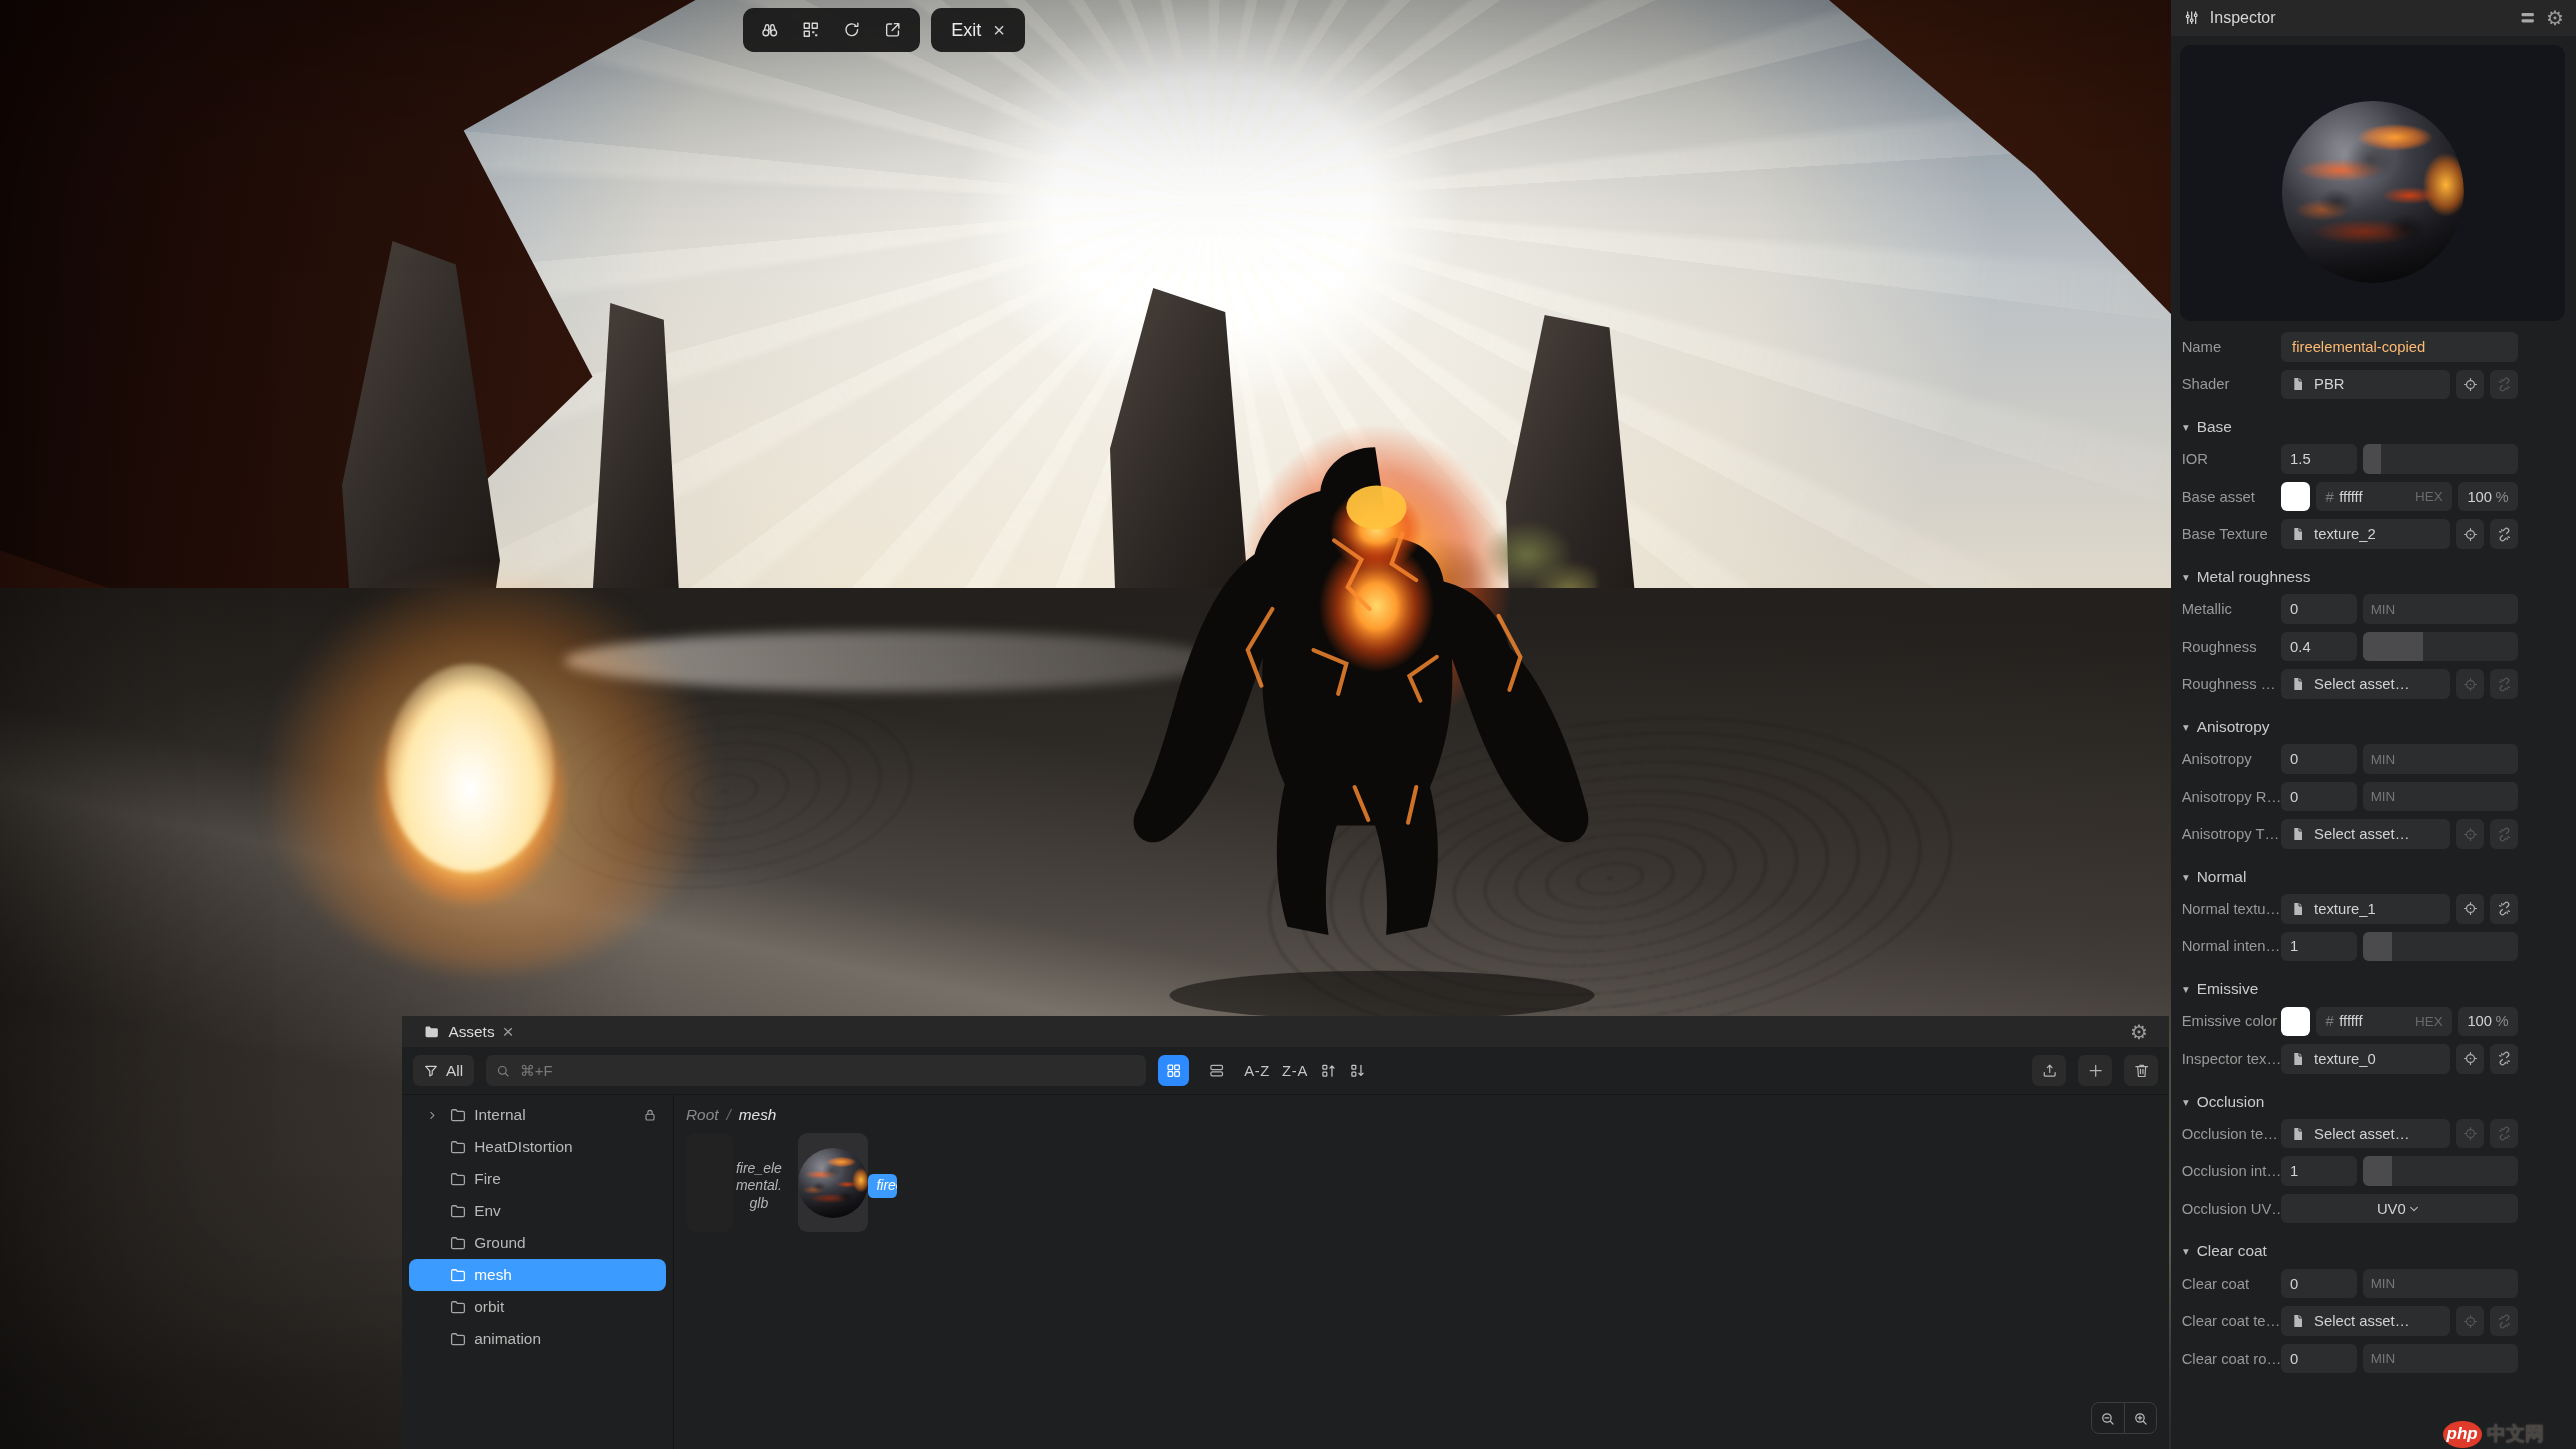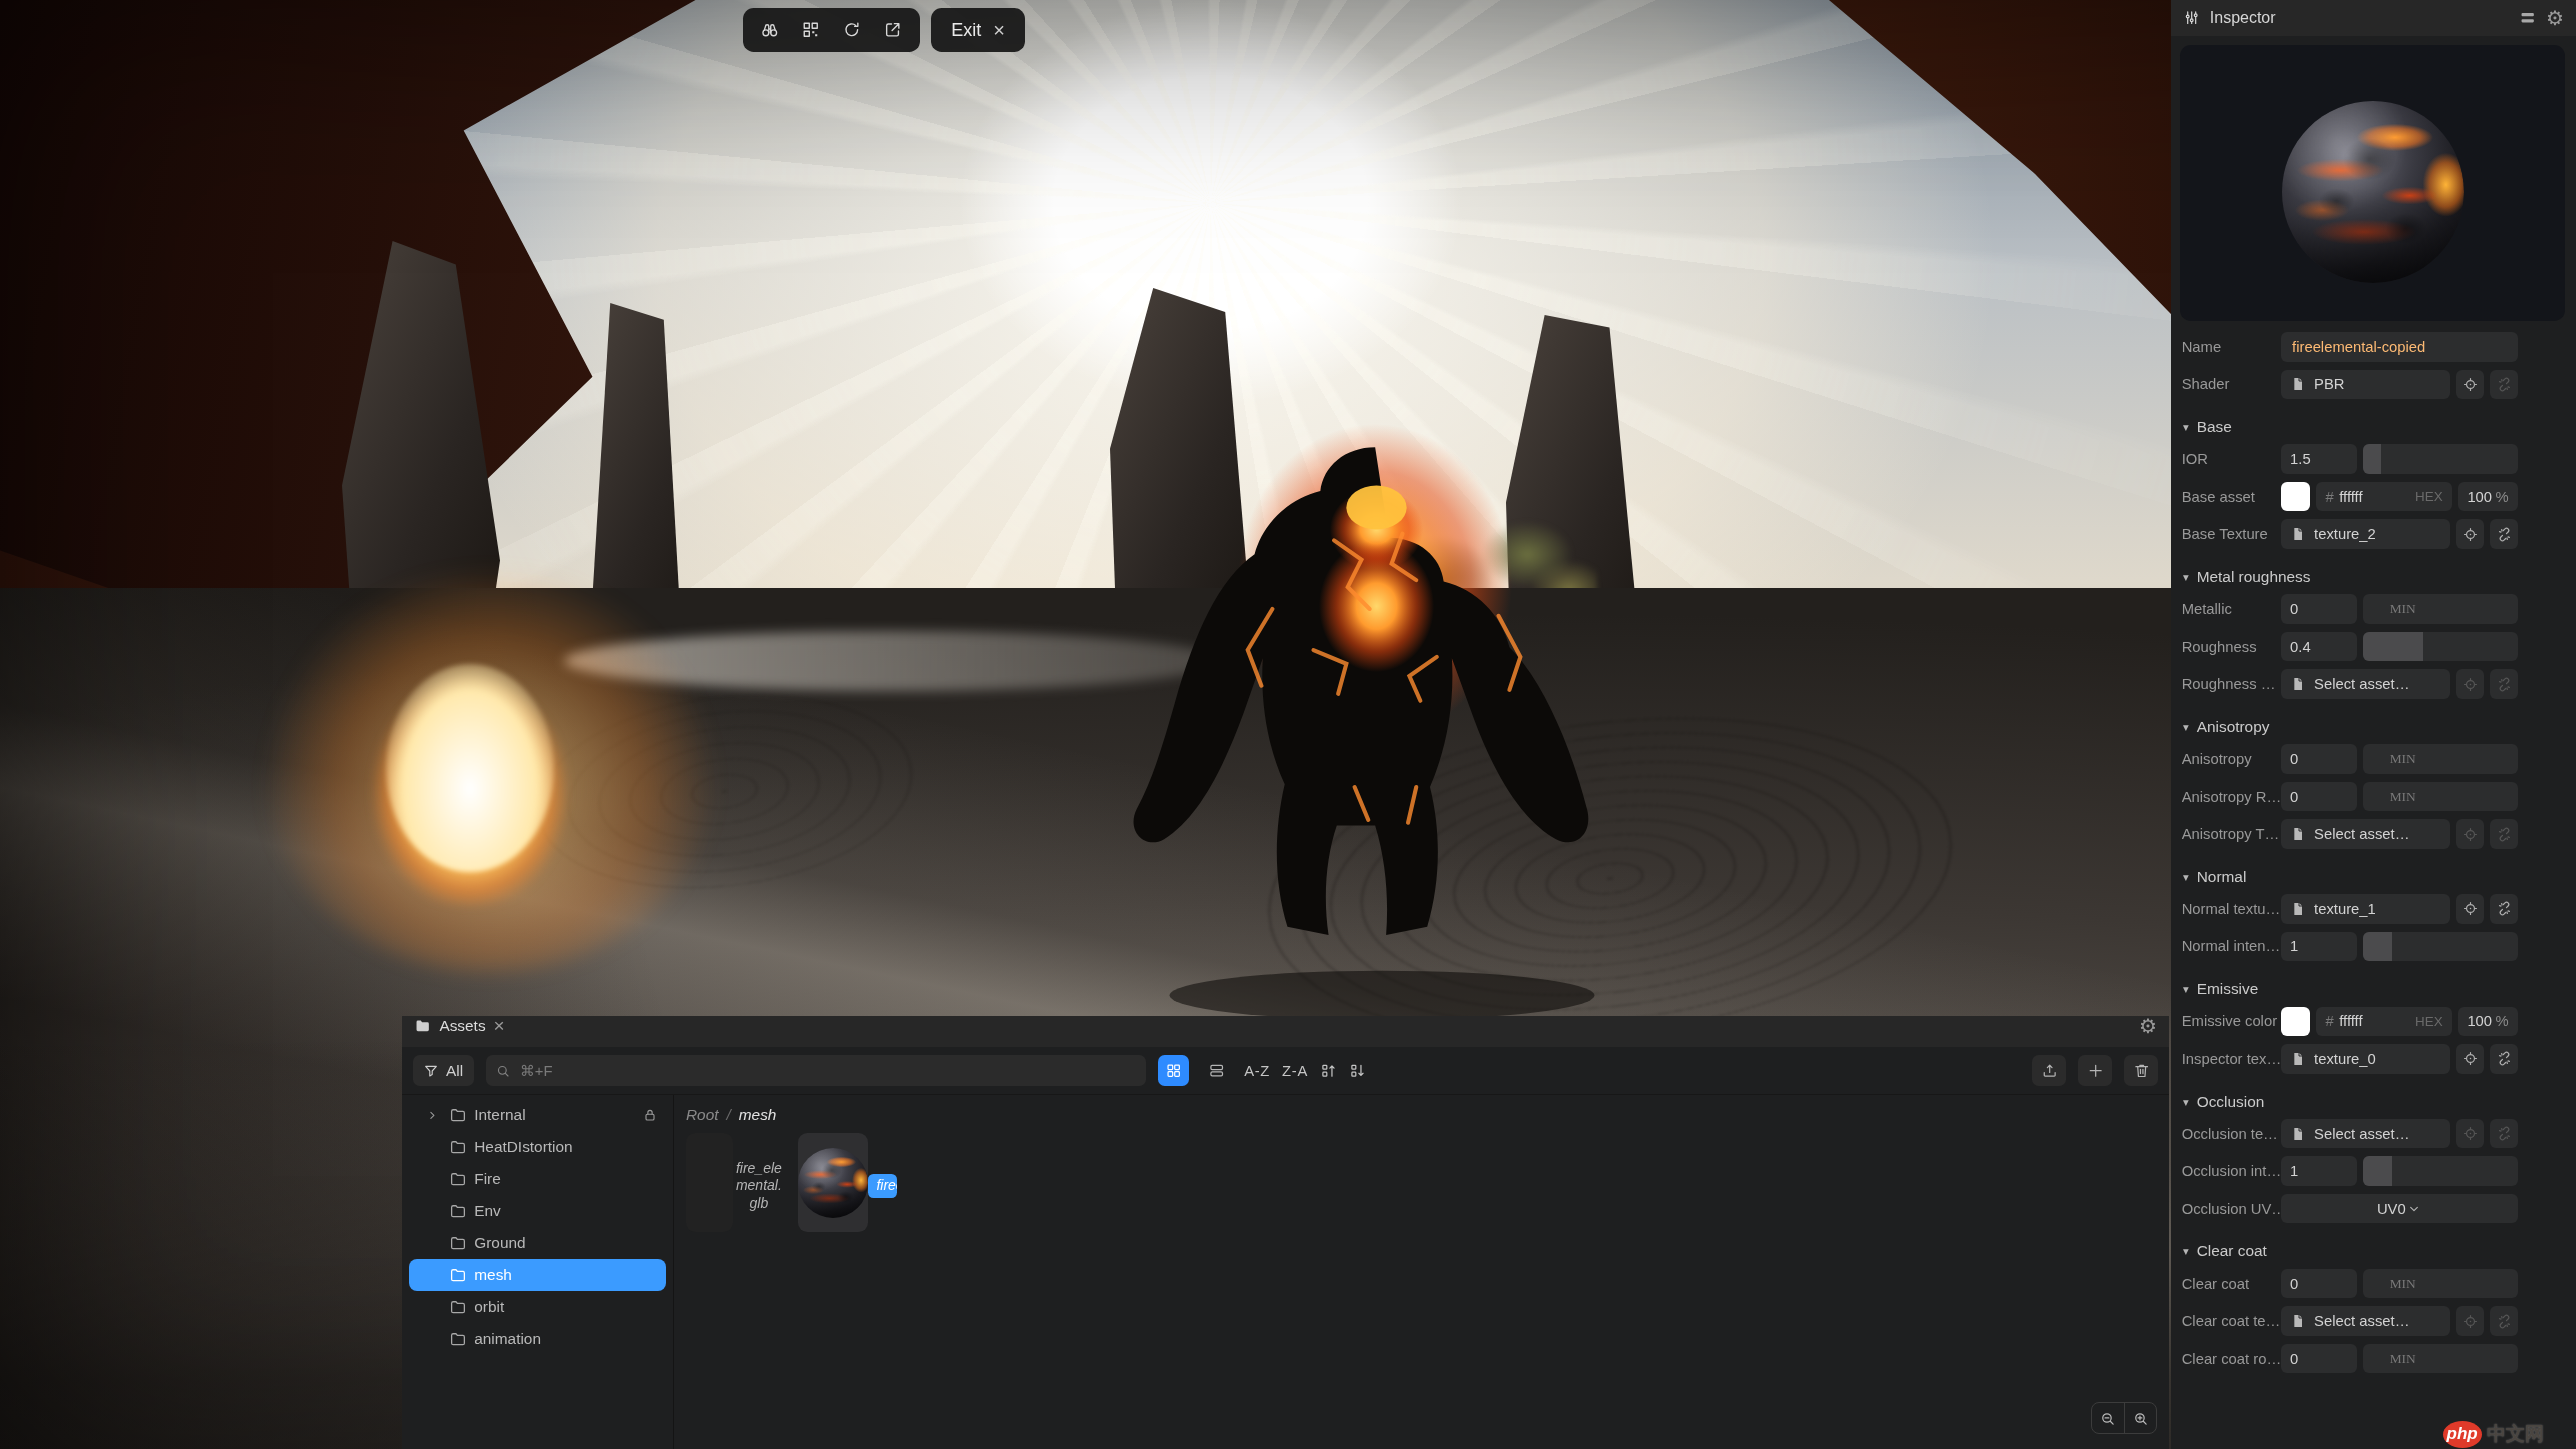--- a/index.html
+++ b/index.html
@@ -97,21 +97,21 @@
   .creature{left:1100px;top:376px;width:564px;height:644px;}
   .vig{inset:0;box-shadow:inset 0 0 228px rgba(0,0,0,.55);}
   .vp-toolbar{left:743px;top:8px;width:177px;height:44px;background:rgba(22,22,22,.93);border-radius:10.7px;
     display:flex;align-items:center;justify-content:space-between;padding:0 17.4px;box-sizing:border-box;color:#d8d8d8;}
   .vp-toolbar .ic{width:19.5px;height:19.5px;}
   .exitpill{left:931px;top:8px;width:94px;height:44px;background:rgba(22,22,22,.93);border-radius:10.7px;
     display:flex;align-items:center;justify-content:center;gap:12px;font-size:18px;color:#e9e9e9;}
   .exitx{font-size:20px;color:#cfcfcf;line-height:1;}
   
   #assets{left:402px;top:1016px;width:1767px;height:433px;}
-  .a-tabrow{height:31px;background:#272727;display:flex;align-items:flex-start;padding:0 12px;gap:8px;}
+  .a-tabrow{height:31px;background:#272727;display:flex;align-items:center;padding:0 21px;gap:8px;}
   .a-tab{display:flex;align-items:center;gap:8px;font-size:15.4px;color:#dcdcdc;}
   .a-tab .ic{width:17.4px;height:17.4px;color:#cfcfcf;}
   .tabx{color:#9a9a9a;font-size:19px;line-height:1;}
   .a-toolbar{height:47px;display:flex;align-items:center;gap:12px;padding:0 10.7px;border-bottom:1.3px solid #171717;}
   .filterpill{height:31px;background:#2b2b2b;border-radius:6.7px;display:flex;align-items:center;gap:6.7px;
     padding:0 10.7px;color:#d0d0d0;font-size:15.4px;}
   .a-search{width:215px;height:31px;}
   .viewbtn{width:31px;height:31px;border-radius:6.7px;display:flex;align-items:center;justify-content:center;
     color:#b5b5b5;background:transparent;border:none;}
   .viewbtn.active{background:#2e8bff;color:#fff;}
@@ -169,21 +169,21 @@
   .irows{padding:10.7px 58px 0 10.7px;}
   .irow{display:flex;align-items:center;height:29.5px;margin-bottom:8px;}
   .ilab{flex:0 0 99px;font-size:14.8px;color:#999;white-space:nowrap;overflow:hidden;}
   .ival{flex:1;display:flex;align-items:center;gap:6px;}
   .box{background:#2c2d2e;border-radius:6px;height:29.5px;box-sizing:border-box;display:flex;align-items:center;
        font-size:14.8px;color:#d3d3d3;padding:0 9.4px;}
   .numbox{flex:0 0 76px;}
   .slider{flex:1;height:29.5px;background:#2c2d2e;border-radius:6px;position:relative;overflow:hidden;
           display:flex;align-items:center;}
   .sfill{position:absolute;left:0;top:0;bottom:0;background:#4b4b4d;}
-  .smin{font-family:Liberation Serif, serif;font-style:normal;font-size:13.4px;color:#787878;padding-left:27px;
+  .smin{font-family:Liberation Sans, sans-serif;font-style:normal;font-size:13.4px;color:#787878;padding-left:8px;
         position:relative;}
   .assetbox{flex:1;gap:8px;overflow:hidden;white-space:nowrap;}
   .assetbox .ic{width:16px;height:16px;color:#b9b9b9;}
   .sqbtn{width:28px;height:29.5px;flex:none;background:#2c2d2e;border:none;border-radius:6px;color:#b0b0b0;
          display:flex;align-items:center;justify-content:center;}
   .sqbtn .ic{width:17px;height:17px;}
   .sqbtn.dim{color:#565656;}
   .swatch{width:29.5px;height:29.5px;border-radius:6px;background:#ffffff;flex:none;}
   .hexbox{flex:1;gap:5.4px;}
   .hash{color:#7a7a7a;} .hexval{color:#d3d3d3;flex:1;} .hexlab{color:#6a6a6a;font-size:13.4px;}

